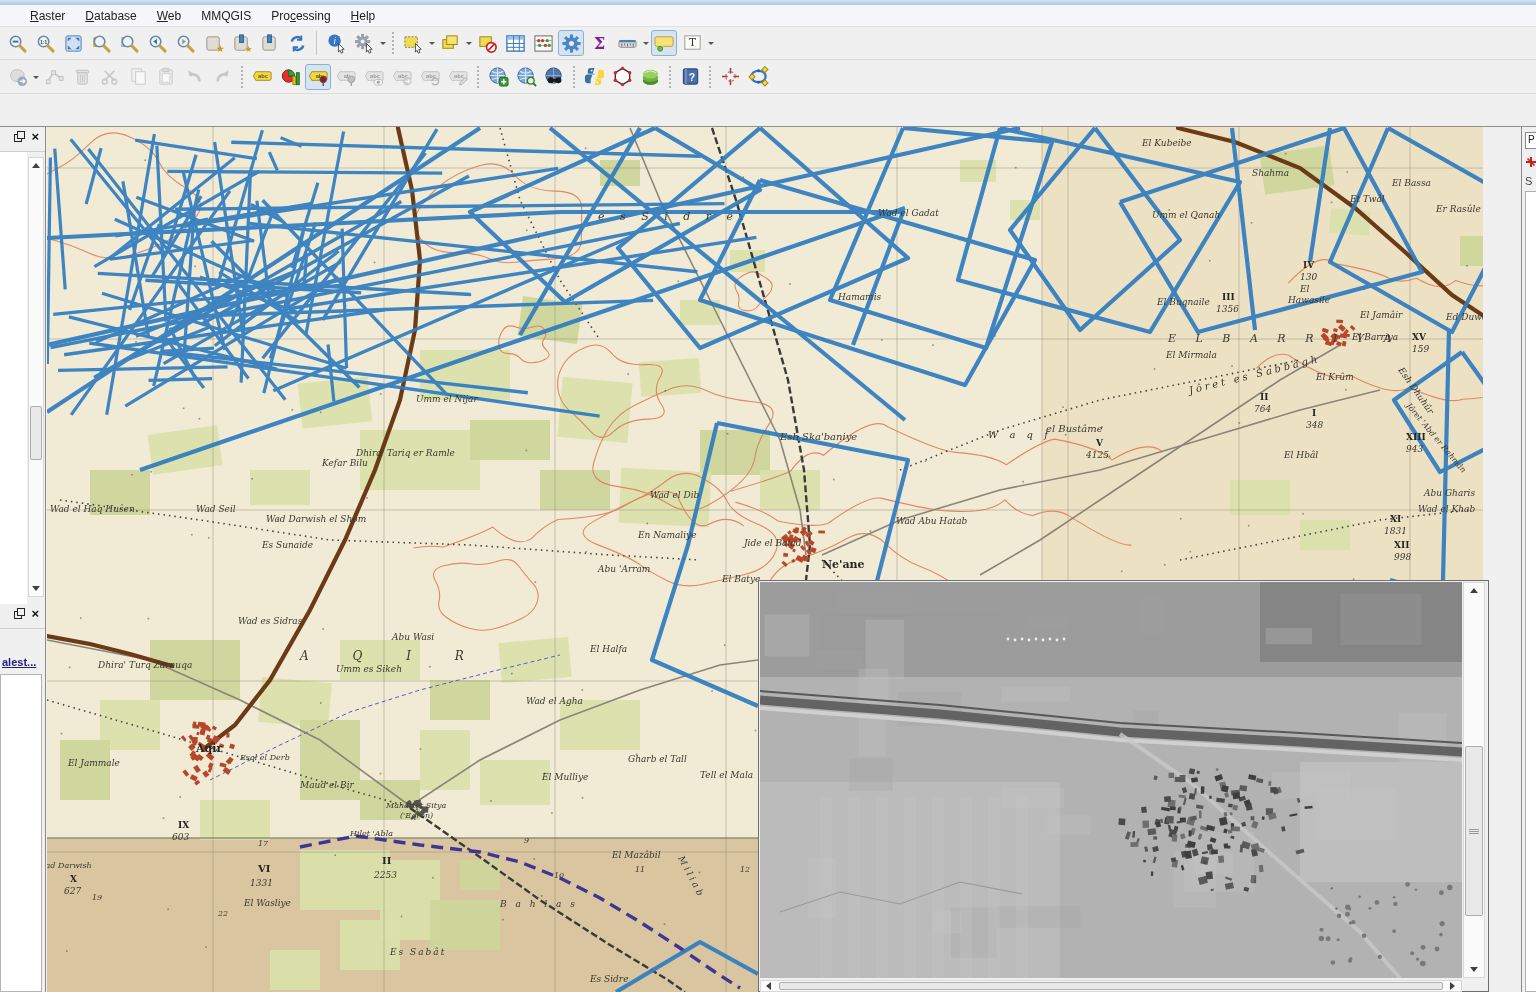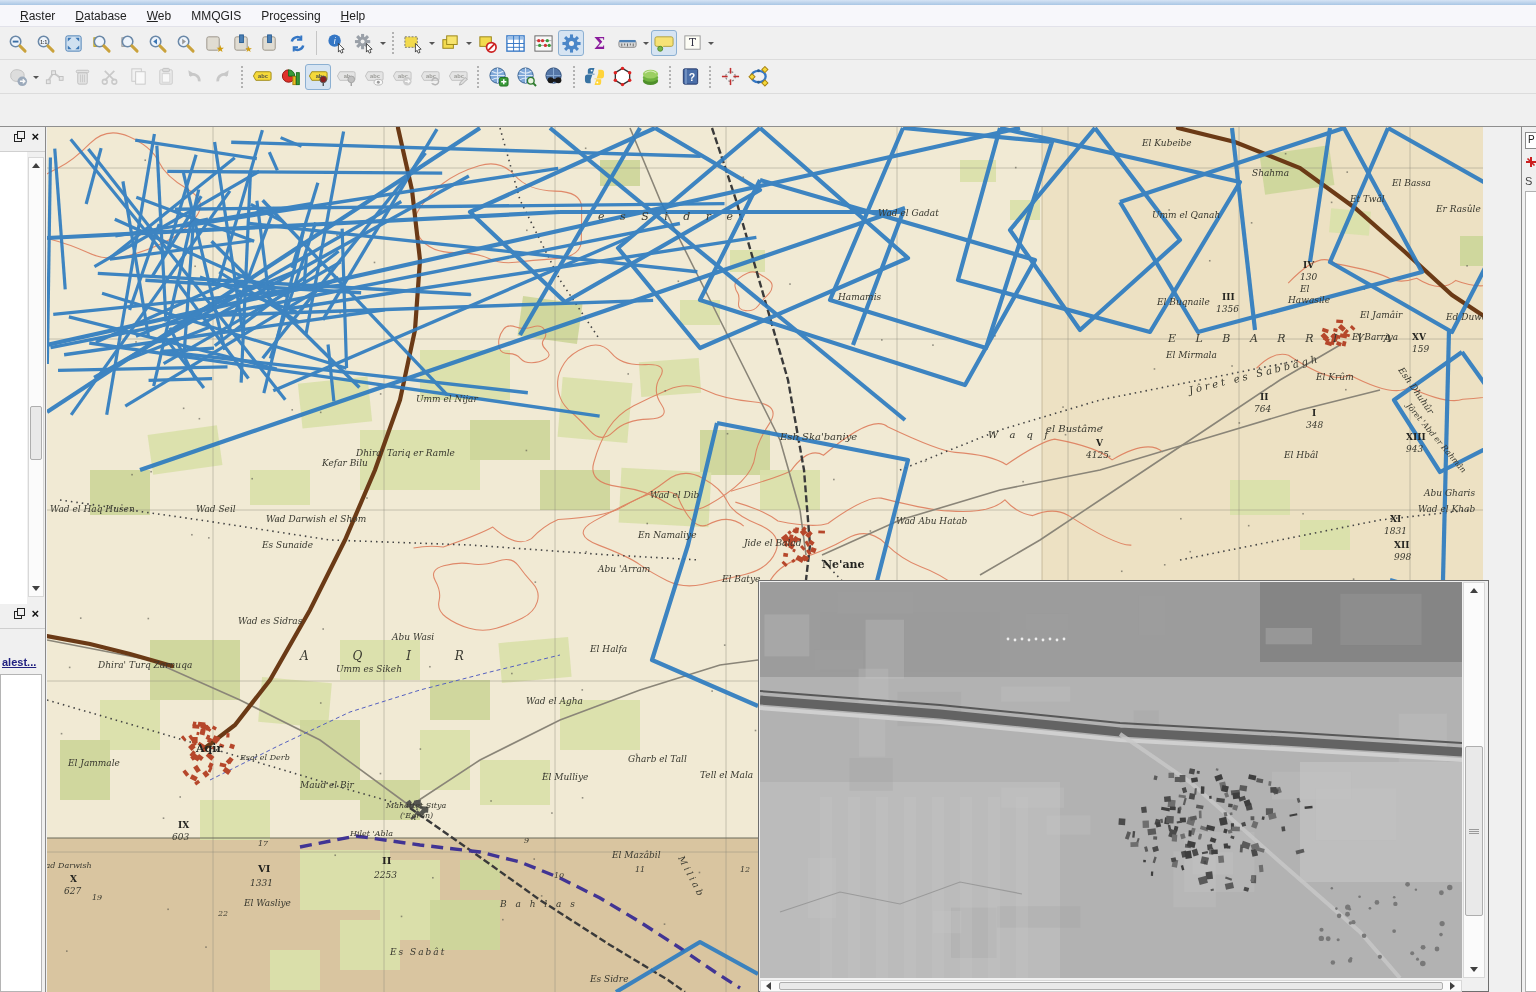--- a/index.html
+++ b/index.html
@@ -1,21 +1,21 @@
 <!DOCTYPE html>
 <html><head>
 <meta charset="utf-8">
 <style>
   html,body{margin:0;padding:0}
   body{width:1536px;height:992px;position:relative;overflow:hidden;
        font-family:"Liberation Sans",sans-serif;background:#f0f0f0;font-size:12px;color:#222}
   #titlebar{position:absolute;left:0;top:0;width:1536px;height:5px;
        background:linear-gradient(#d5e3f4,#a9c6e4)}
   #menubar{position:absolute;left:0;top:5px;width:1536px;height:22px;background:#f7f7fb;
-       border-bottom:1px solid #e2e2ea;display:flex;align-items:center;padding-left:10px;box-sizing:border-box}
+       border-bottom:1px solid #e2e2ea;display:flex;align-items:center;padding-left:20px;box-sizing:border-box}
   .menu-item{padding:3px 10px;cursor:default}
   .menu-item u{text-decoration:underline}
   .trow{position:absolute;left:0;width:1536px;display:flex;align-items:center;
        background:#f0f0f0;border-bottom:1px solid #dcdcdc;box-sizing:border-box;padding-left:3px}
   #trow1{top:27px;height:33px}
   #trow2{top:60px;height:34px}
   #trow-strip{position:absolute;left:0;top:94px;width:1536px;height:33px;background:#f0f0f0;
        border-bottom:1px solid #8f8f8f;box-sizing:border-box}
   .tbtn{width:26px;height:26px;margin:0 1px;display:flex;align-items:center;justify-content:center;
        border:1px solid transparent;border-radius:3px;box-sizing:border-box;background:transparent}

